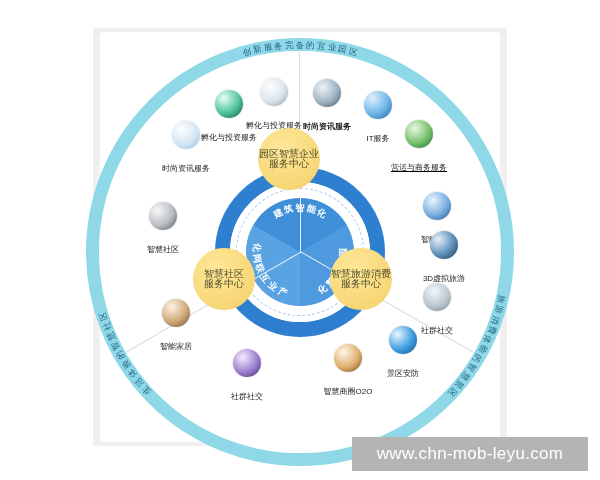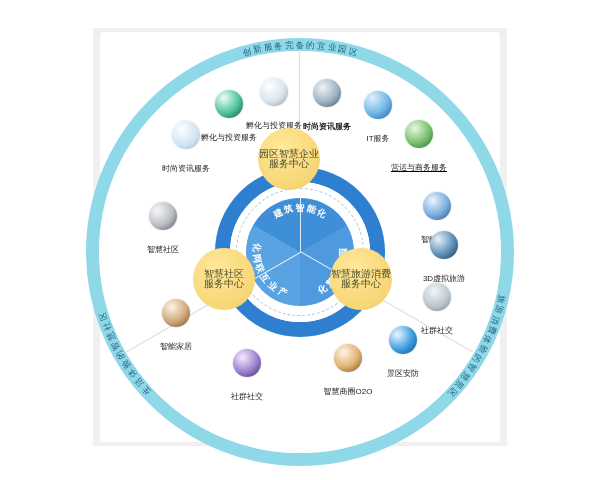--- a/index.html
+++ b/index.html
@@ -251,14 +251,15 @@
   </div>
   <div class="hub hub-left">
     <span>智慧社区</span>
     <span>服务中心</span>
   </div>
   <div class="hub hub-right">
     <span>智慧旅游消费</span>
     <span>服务中心</span>
   </div>
 
+  <div class="watermark">www.chn-mob-leyu.com</div>
 
 </div>
 
 </body></html>

